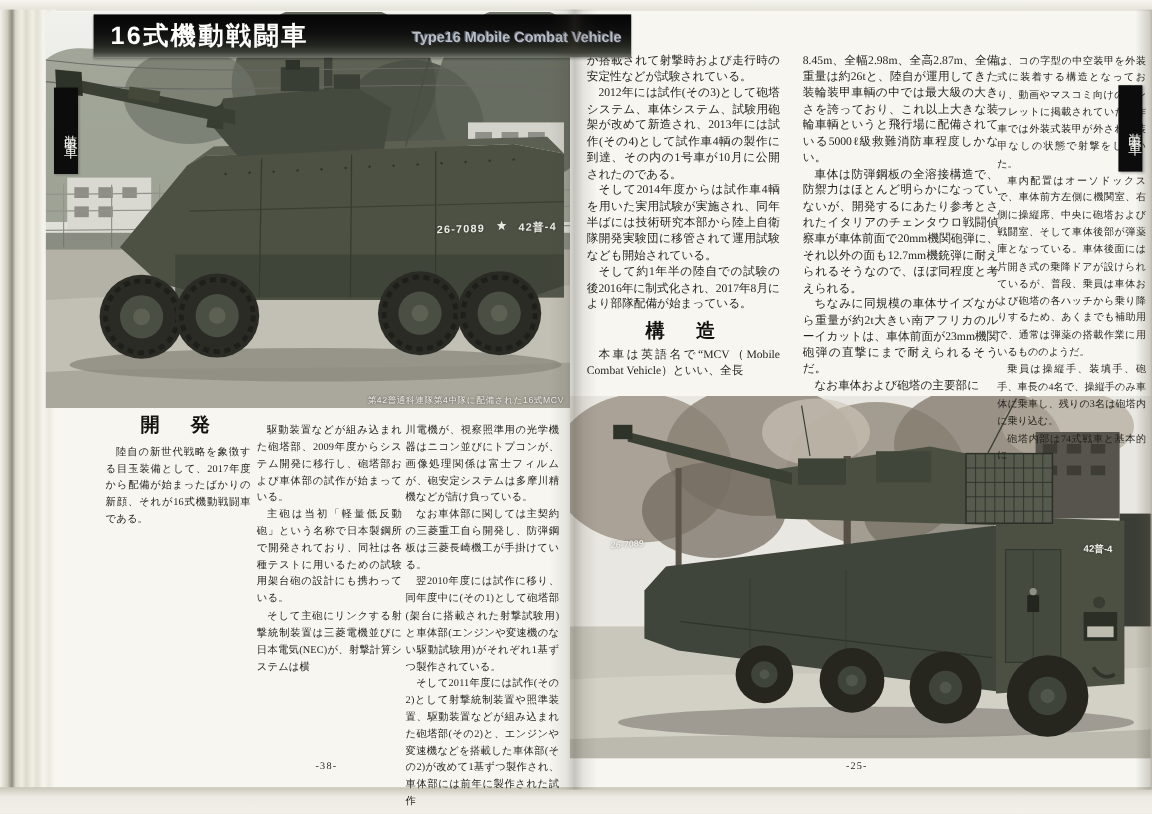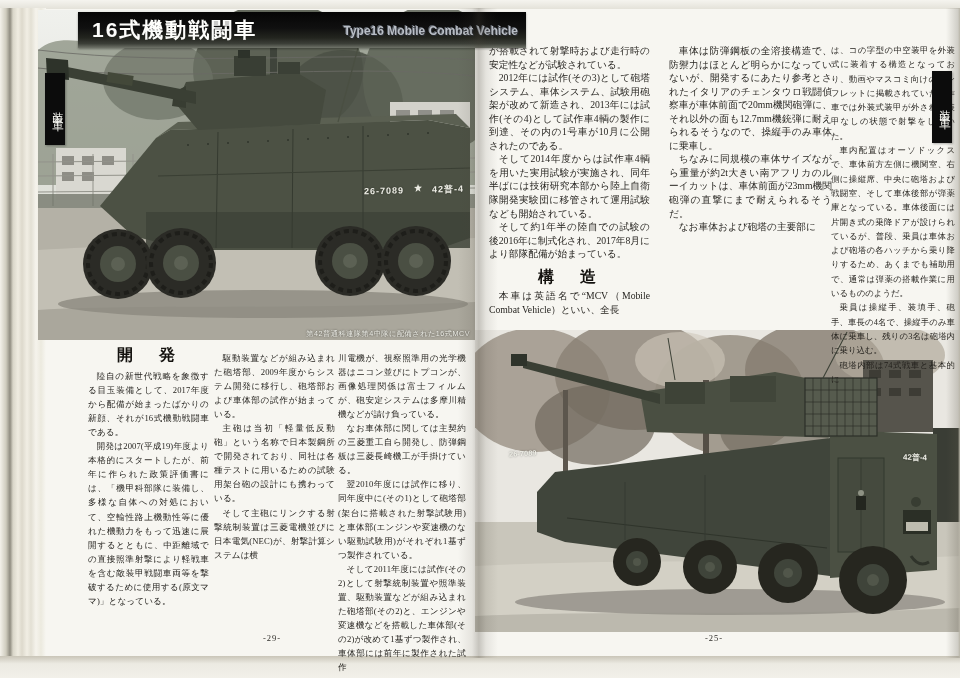--- a/index.html
+++ b/index.html
@@ -216,45 +216,45 @@
   <div class="banner">
     <span class="t-jp">16式機動戦闘車</span>
     <span class="t-en">Type16 Mobile Combat Vehicle</span>
   </div>
 
   <div class="side-tab" id="tab-left">装甲車</div>
 
   <div class="col page-left-col" id="col-l1">
     <h3 class="sec-head">開　発</h3>
     <p>陸自の新世代戦略を象徴する目玉装備として、2017年度から配備が始まったばかりの新顔、それが16式機動戦闘車である。</p>
-    <p>開発は2007(平成19)年度より本格的にスタートしたが、前年に作られた政策評価書には、「機甲科部隊に装備し、多様な自体への対処において、空輸性路上機動性等に優れた機動力をもって迅速に展開するとともに、中距離域での直接照準射撃により軽戦車を含む敵装甲戦闘車両等を撃破するために使用する(原文ママ)」となっている。</p>
   </div>
   <div class="col page-left-col" id="col-l2">
     <p>駆動装置などが組み込まれた砲塔部、2009年度からシステム開発に移行し、砲塔部および車体部の試作が始まっている。</p>
     <p>主砲は当初「軽量低反動砲」という名称で日本製鋼所で開発されており、同社は各種テストに用いるための試験用架台砲の設計にも携わっている。</p>
     <p>そして主砲にリンクする射撃統制装置は三菱電機並びに日本電気(NEC)が、射撃計算システムは横</p>
   </div>
   <div class="col page-left-col" id="col-l3">
     <p class="cont">川電機が、視察照準用の光学機器はニコン並びにトプコンが、画像処理関係は富士フィルムが、砲安定システムは多摩川精機などが請け負っている。</p>
     <p>なお車体部に関しては主契約の三菱重工自ら開発し、防弾鋼板は三菱長崎機工が手掛けている。</p>
     <p>翌2010年度には試作に移り、同年度中に(その1)として砲塔部(架台に搭載された射撃試験用)と車体部(エンジンや変速機のない駆動試験用)がそれぞれ1基ずつ製作されている。</p>
     <p>そして2011年度には試作(その2)として射撃統制装置や照準装置、駆動装置などが組み込まれた砲塔部(その2)と、エンジンや変速機などを搭載した車体部(その2)が改めて1基ずつ製作され、車体部には前年に製作された試作</p>
   </div>
-  <div class="pagenum" id="pagenum-24">-29-</div>
+  <div class="pagenum" id="pagenum-24">-38-</div>
 
   <div class="col page-right-col" id="col-r1">
     <p class="cont">が搭載されて射撃時および走行時の安定性などが試験されている。</p>
     <p>2012年には試作(その3)として砲塔システム、車体システム、試験用砲架が改めて新造され、2013年には試作(その4)として試作車4輌の製作に到達、その内の1号車が10月に公開されたのである。</p>
     <p>そして2014年度からは試作車4輌を用いた実用試験が実施され、同年半ばには技術研究本部から陸上自衛隊開発実験団に移管されて運用試験なども開始されている。</p>
     <p>そして約1年半の陸自での試験の後2016年に制式化され、2017年8月により部隊配備が始まっている。</p>
     <h3 class="sec-head" id="head-structure">構　造</h3>
     <p>本車は英語名で“MCV（Mobile Combat Vehicle）といい、全長</p>
   </div>
   <div class="col page-right-col" id="col-r2">
-    <p>車体は防弾鋼板の全溶接構造で、防禦力はほとんど明らかになっていないが、開発するにあたり参考とされたイタリアのチェンタウロ戦闘偵察車が車体前面で20mm機関砲弾に、それ以外の面も12.7mm機銃弾に耐えられるそうなので、操縦手のみ車体に乗車し。</p>
+    <p class="cont">8.45m、全幅2.98m、全高2.87m、全備重量は約26tと、陸自が運用してきた装輪装甲車輌の中では最大級の大きさを誇っており、これ以上大きな装輪車輌というと飛行場に配備されている5000ℓ級救難消防車程度しかない。</p>
+    <p>車体は防弾鋼板の全溶接構造で、防禦力はほとんど明らかになっていないが、開発するにあたり参考とされたイタリアのチェンタウロ戦闘偵察車が車体前面で20mm機関砲弾に、それ以外の面も12.7mm機銃弾に耐えられるそうなので、ほぼ同程度と考えられる。</p>
     <p>ちなみに同規模の車体サイズながら重量が約2t大きい南アフリカのルーイカットは、車体前面が23mm機関砲弾の直撃にまで耐えられるそうだ。</p>
     <p>なお車体および砲塔の主要部に</p>
   </div>
   <div class="col page-right-col" id="col-r3">
     <p class="cont">は、コの字型の中空装甲を外装式に装着する構造となっており、動画やマスコミ向けのパンフレットに掲載されていた試作車では外装式装甲が外され、装甲なしの状態で射撃をしていた。</p>
     <p>車内配置はオーソドックスで、車体前方左側に機関室、右側に操縦席、中央に砲塔および戦闘室、そして車体後部が弾薬庫となっている。車体後面には片開き式の乗降ドアが設けられているが、普段、乗員は車体および砲塔の各ハッチから乗り降りするため、あくまでも補助用で、通常は弾薬の搭載作業に用いるもののようだ。</p>
     <p>乗員は操縦手、装填手、砲手、車長の4名で、操縦手のみ車体に乗車し、残りの3名は砲塔内に乗り込む。</p>
     <p>砲塔内部は74式戦車と基本的に</p>
   </div>
 

